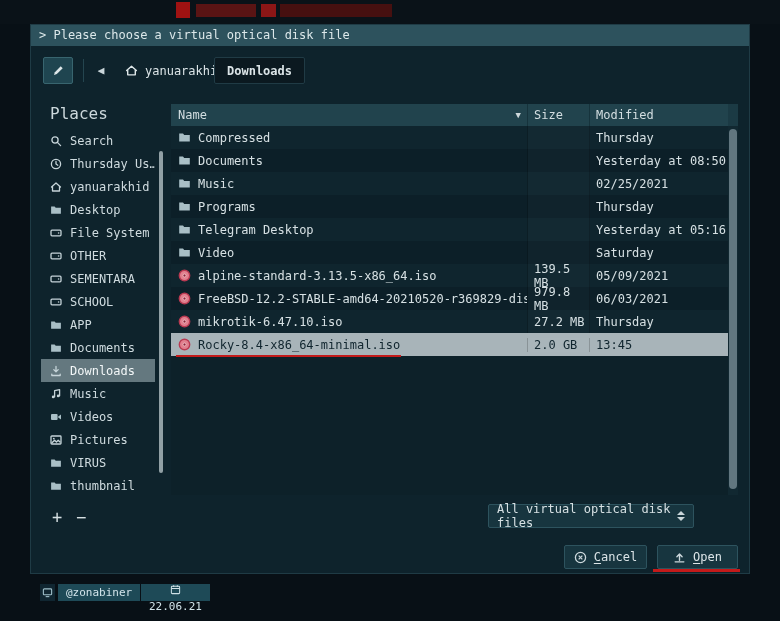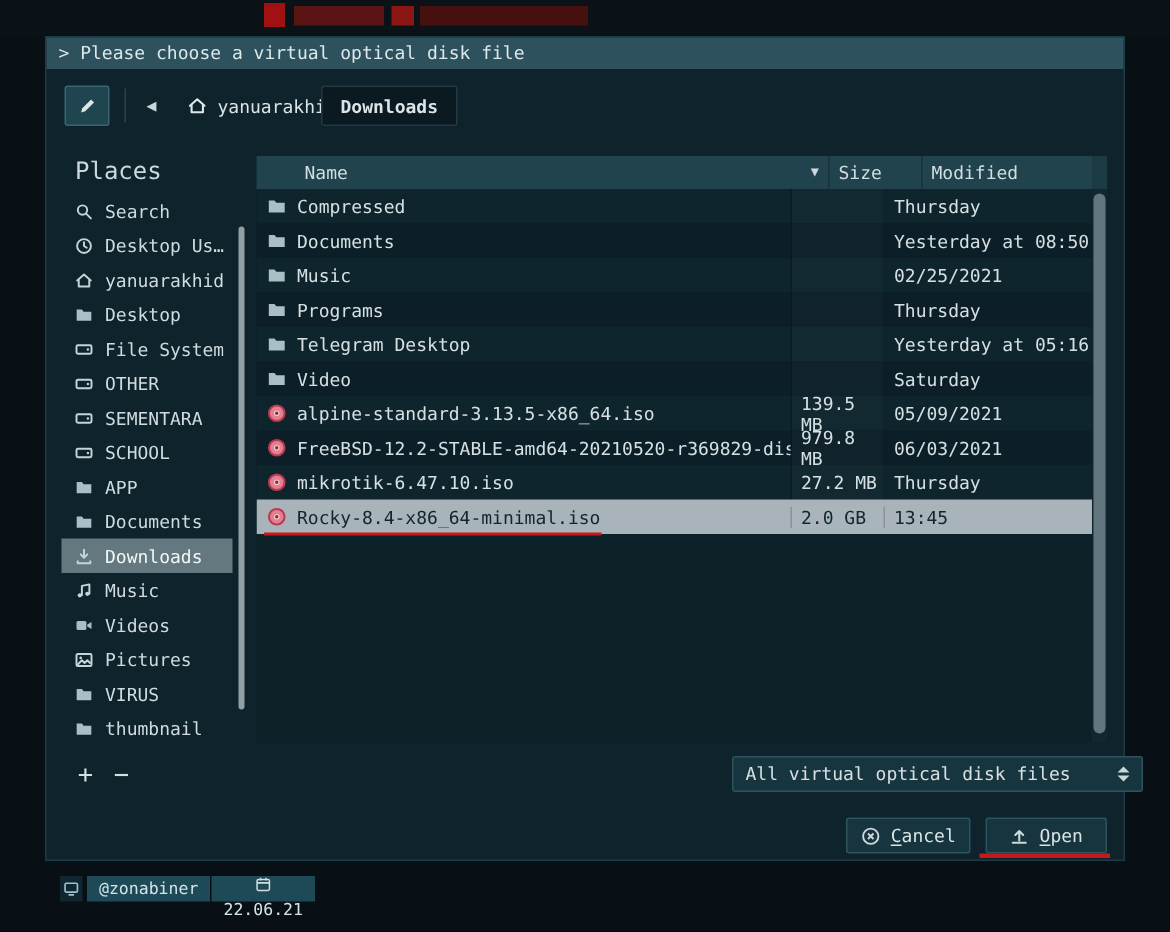--- a/index.html
+++ b/index.html
@@ -46,21 +46,21 @@
                padding-left:9px; color:#cfdbdf; font-size:12px; cursor:pointer; }
   .side-item.selected { background:#64787f; color:#f3f7f8; }
   .side-label { white-space:nowrap; overflow:hidden; }
   .side-scrollbar { position:absolute; right:4px; top:50px; width:4px; height:322px;
                     background:#91a0a5; border-radius:2px; }
 
   
   .listwrap { position:absolute; left:140px; top:79px; width:567px; height:391px; background:#0d2129; }
   .list-header { position:absolute; left:0; top:0; right:0; height:22px; display:flex;
                  background:#21434d; color:#d3dee1; font-size:12px; }
-  .lh-name { width:357px; display:flex; align-items:center; padding-left:7px; border-right:1px solid #16333c;margin-left:25px; }
+  .lh-name { width:357px; display:flex; align-items:center; padding-left:7px; border-right:1px solid #16333c; }
   .sort { margin-left:auto; margin-right:6px; font-size:9px; color:#cdd8db; }
   .lh-size { width:62px; display:flex; align-items:center; padding-left:6px; border-right:1px solid #16333c; }
   .lh-mod { flex:1; display:flex; align-items:center; padding-left:6px; }
   .lh-corner { width:10px; background:#1b3a44; }
   .rows { position:absolute; left:0; top:22px; width:557px; height:369px; overflow:hidden; }
   .frow { height:23px; display:flex; font-size:12px; color:#d6e0e3; cursor:pointer; }
   .frow:nth-child(odd) { background:#0f252e; }
   .frow:nth-child(even) { background:#0c1f28; }
   .cell-name { width:357px; display:flex; align-items:center; gap:7px; padding-left:7px;
                white-space:nowrap; overflow:hidden; border-right:1px solid rgba(0,0,0,.18); }
@@ -70,21 +70,21 @@
   .frow.selected { background:#a8b4b9; color:#10252e;align-items:center; }
   .list-scrolltrack { position:absolute; right:0; top:22px; width:10px; height:369px; background:#112831; }
   .list-scrollthumb { position:absolute; left:1px; top:3px; width:8px; height:360px;
                       background:#61767f; border-radius:4px; }
 
   
   .btn-add, .btn-remove { position:absolute; top:481px; width:20px; height:22px;
               font-size:17px; color:#d5dfe2; text-align:center; }
   .btn-add { left:16px; }
   .btn-remove { left:40px; }
-  .filter { position:absolute; left:457px; top:479px; width:274px; height:24px;
+  .filter { position:absolute; left:457px; top:479px; width:206px; height:24px;
             background:#17353f; border:1px solid #2d535e; border-radius:2px;
             display:flex; align-items:center; padding:0 8px; font-size:12px; color:#d6e0e3; cursor:pointer; }
   .spin { margin-left:auto; display:flex; flex-direction:column; gap:2px; }
   .tri-up, .tri-down { display:block; width:0; height:0; border-left:4px solid transparent; border-right:4px solid transparent; }
   .tri-up { border-bottom:4px solid #c9d6da; }
   .tri-down { border-top:4px solid #c9d6da; }
   .btn-cancel, .btn-open { position:absolute; top:520px; height:24px;
             background:#17353f; border:1px solid #2d535e; border-radius:2px;
             display:inline-flex; align-items:center; justify-content:center; gap:7px;
             font-size:12px; color:#dbe4e7; }
@@ -167,21 +167,21 @@
             </span>
             <span class="side-label">Search</span>
           </div>
           <div class="side-item">
             <span class="ficon">
               <svg viewBox="0 0 12 12">
                 <circle cx="6" cy="6" r="4.6" stroke="#c6d4d9" stroke-width="1.3" fill="none" stroke-linecap="round" stroke-linejoin="round"></circle>
                 <path d="M6 3.4V6l1.8 1.2" stroke="#c6d4d9" stroke-width="1.3" fill="none" stroke-linecap="round" stroke-linejoin="round"></path>
               </svg>
             </span>
-            <span class="side-label">Desktop Us…</span>
+            <span class="side-label">Thursday Us…</span>
           </div>
           <div class="side-item">
             <span class="ficon">
               <svg viewBox="0 0 12 12">
                 <path d="M1.5 6 6 2l4.5 4M2.5 5.4V10h7V5.4" stroke="#c6d4d9" stroke-width="1.3" fill="none" stroke-linecap="round" stroke-linejoin="round"></path>
               </svg>
             </span>
             <span class="side-label">yanuarakhid</span>
           </div>
           <div class="side-item">

